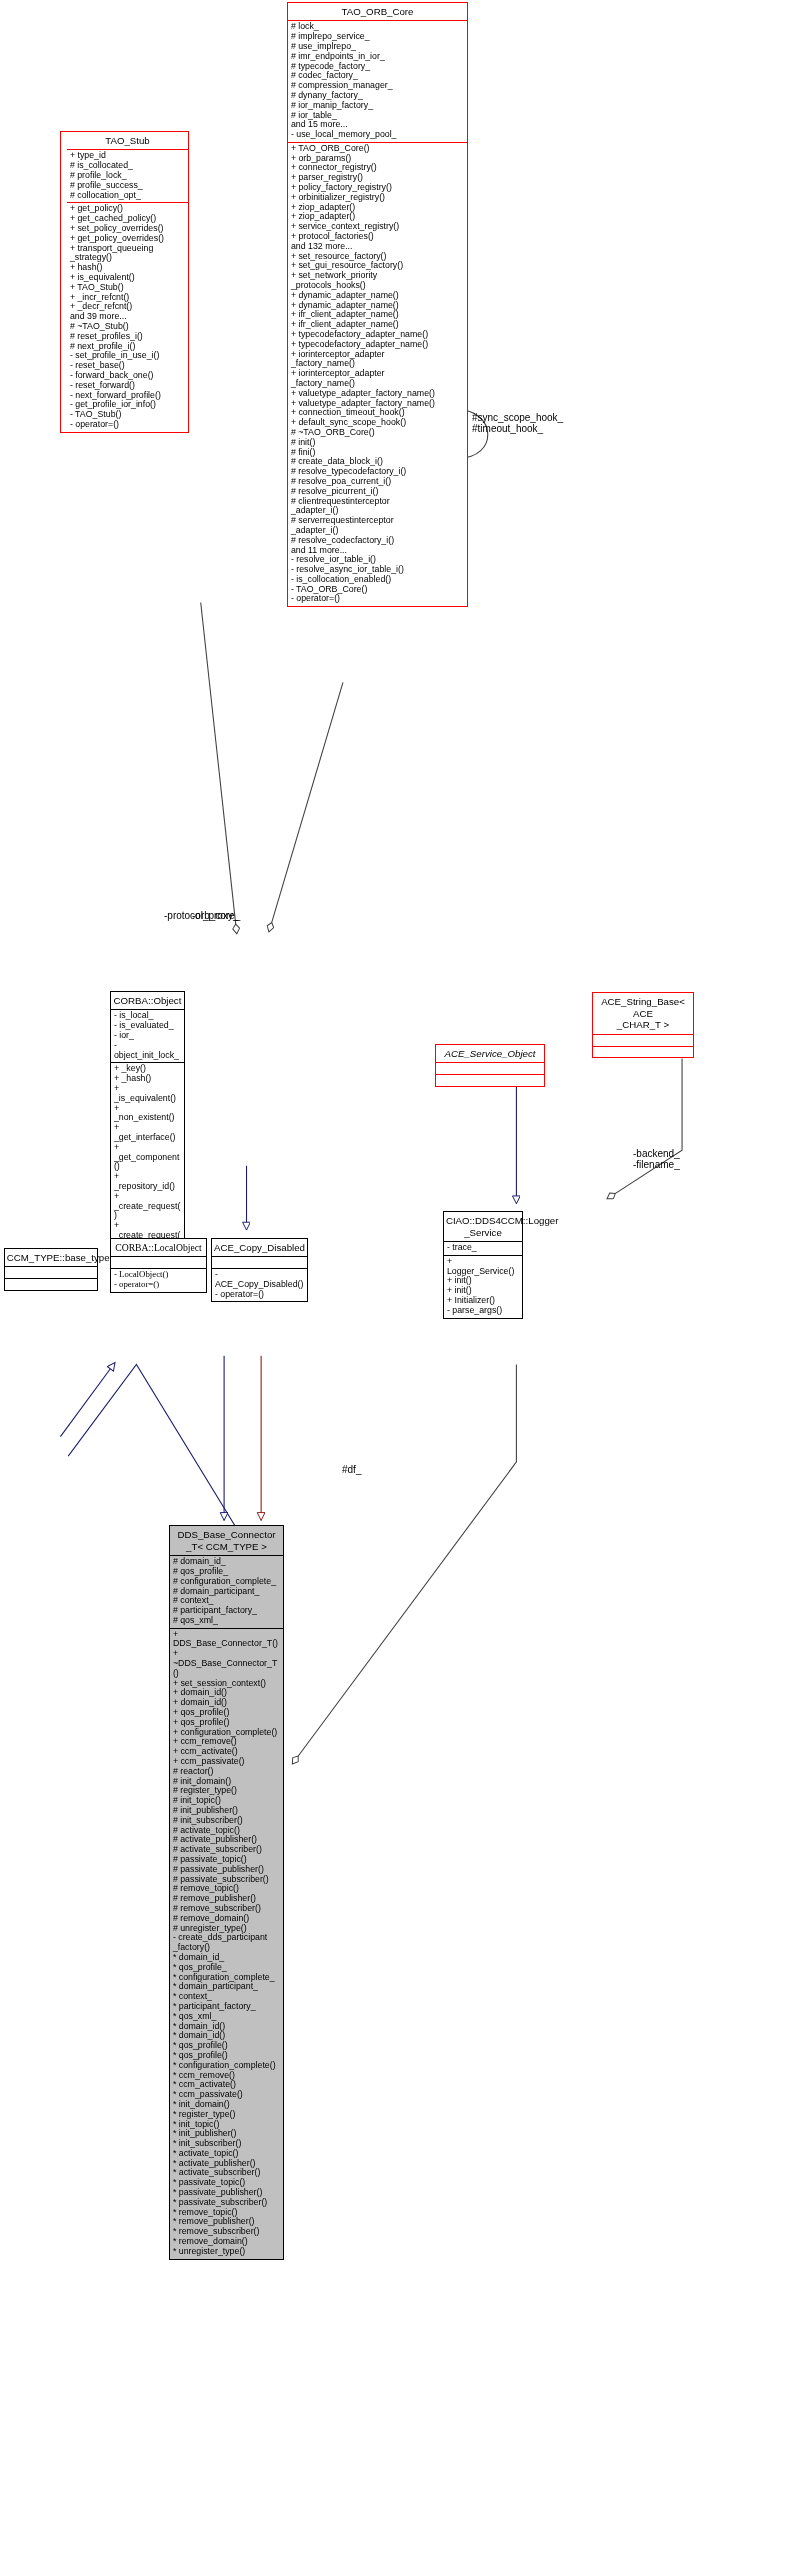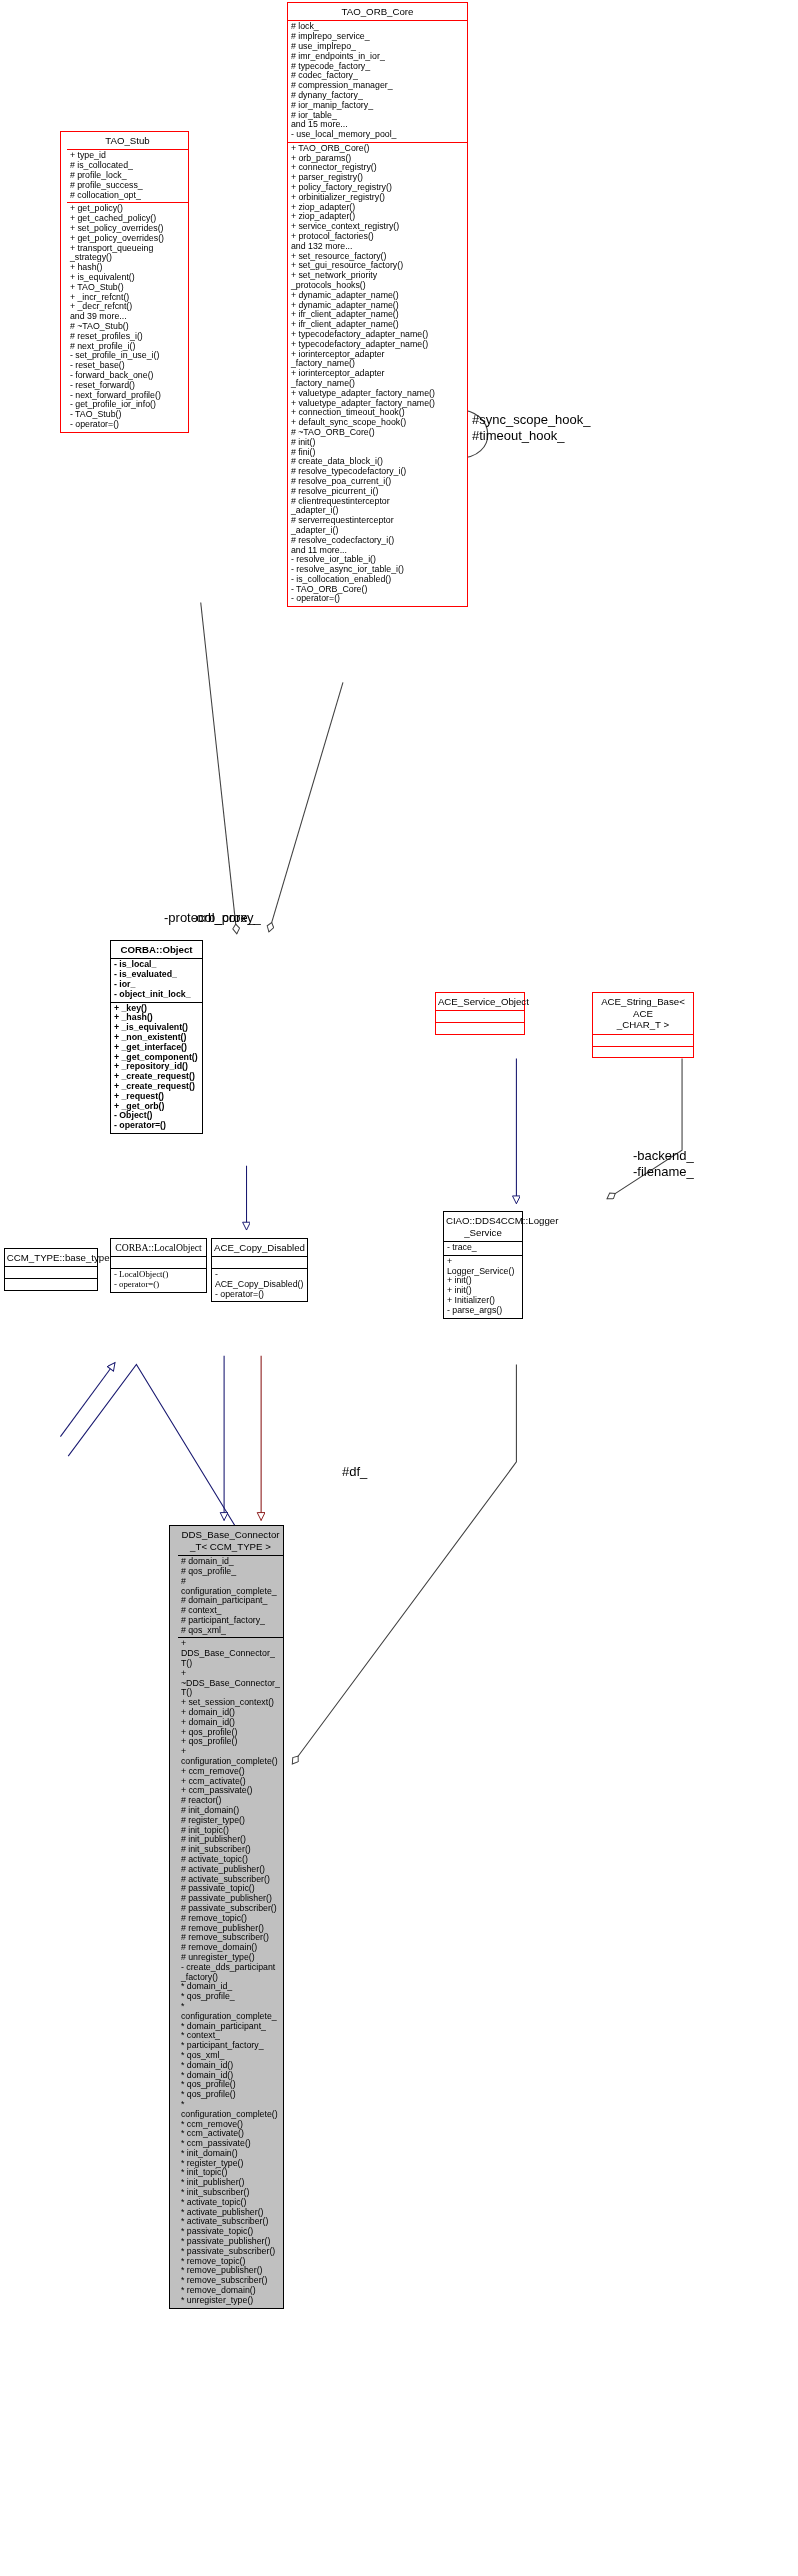--- a/index.html
+++ b/index.html
@@ -59,22 +59,22 @@
   }
   .node .compartment .row {
     white-space: pre-wrap;
     word-break: break-word;
   }
   .node .compartment.empty {
     min-height: 7.8px;
   }
   .edge-label {
     position: absolute;
-    font-size: 13px;
-    line-height: 16px;
+    font-size: 10px;
+    line-height: 11px;
     color: #000000;
     white-space: pre;
     background: transparent;
   }
 </style>
 </head>
 <body>
 
 <div id="canvas">
 
@@ -216,21 +216,21 @@
         <div class="row">- reset_base()</div>
         <div class="row">- forward_back_one()</div>
         <div class="row">- reset_forward()</div>
         <div class="row">- next_forward_profile()</div>
         <div class="row">- get_profile_ior_info()</div>
         <div class="row">- TAO_Stub()</div>
         <div class="row">- operator=()</div>
       </div>
   </div>
 
-  <div class="node" style="left:110px; top:940px; width:93px;font-weight:bold;">
+  <div class="node" style="left:110px; top:991px; width:75px;">
     <div class="title">CORBA::Object</div>
     <div class="sep"></div>
     <div class="compartment">
         <div class="row">- is_local_</div>
         <div class="row">- is_evaluated_</div>
         <div class="row">- ior_</div>
         <div class="row">- object_init_lock_</div>
       </div>
     <div class="sep"></div>
     <div class="compartment">
@@ -243,21 +243,21 @@
         <div class="row">+ _repository_id()</div>
         <div class="row">+ _create_request()</div>
         <div class="row">+ _create_request()</div>
         <div class="row">+ _request()</div>
         <div class="row">+ _get_orb()</div>
         <div class="row">- Object()</div>
         <div class="row">- operator=()</div>
       </div>
   </div>
 
-  <div class="node red" style="left:435px; top:992px; width:90px;">
+  <div class="node red" style="left:435px; top:1044px; width:110px;font-style:italic;">
     <div class="title">ACE_Service_Object</div>
     <div class="sep"></div>
     <div class="compartment empty"></div>
     <div class="sep"></div>
     <div class="compartment empty"></div>
   </div>
 
   <div class="node red" style="left:592px; top:992px; width:102px;">
     <div class="title">ACE_String_Base&lt; ACE
 _CHAR_T &gt;</div>
@@ -307,21 +307,21 @@
     <div class="title">ACE_Copy_Disabled</div>
     <div class="sep"></div>
     <div class="compartment empty"></div>
     <div class="sep"></div>
     <div class="compartment">
         <div class="row">- ACE_Copy_Disabled()</div>
         <div class="row">- operator=()</div>
       </div>
   </div>
 
-  <div class="node grey" style="left:169px; top:1525px; width:115px;padding-left:8px;">
+  <div class="node grey" style="left:169px; top:1525px; width:115px;">
     <div class="title">DDS_Base_Connector
 _T&lt; CCM_TYPE &gt;</div>
     <div class="sep"></div>
     <div class="compartment">
         <div class="row"># domain_id_</div>
         <div class="row"># qos_profile_</div>
         <div class="row"># configuration_complete_</div>
         <div class="row"># domain_participant_</div>
         <div class="row"># context_</div>
         <div class="row"># participant_factory_</div>

